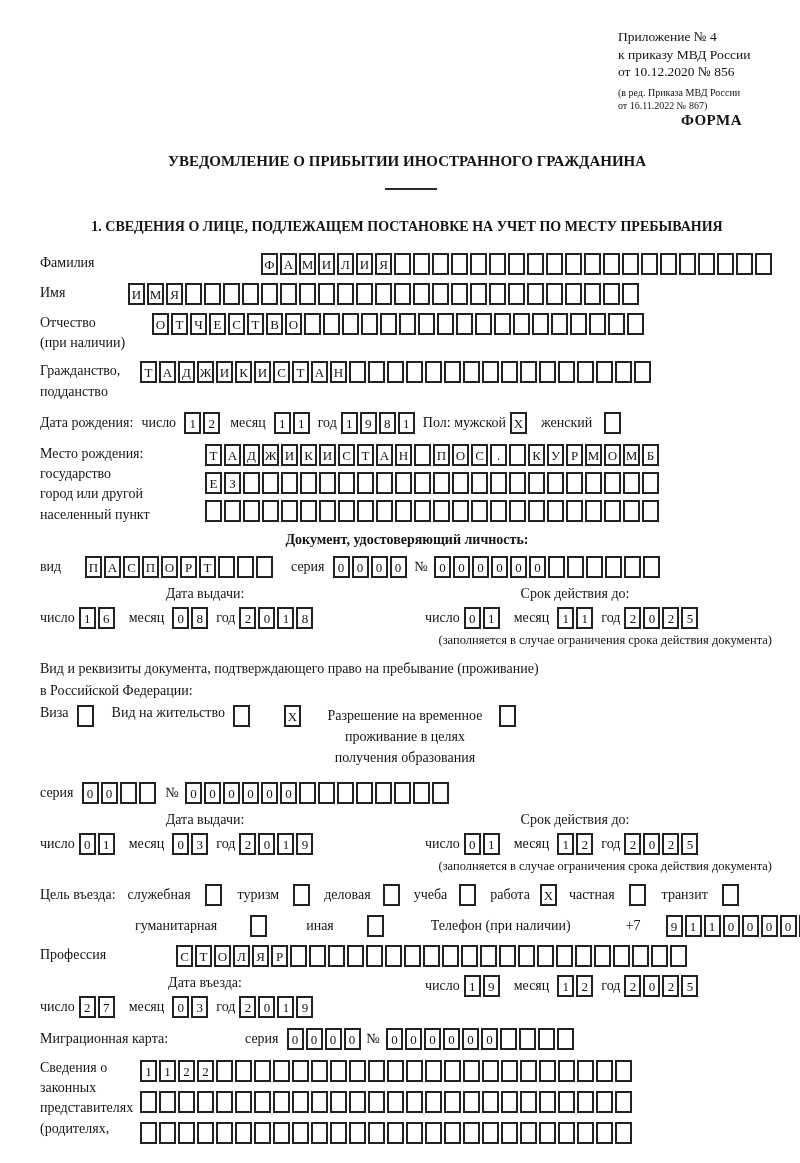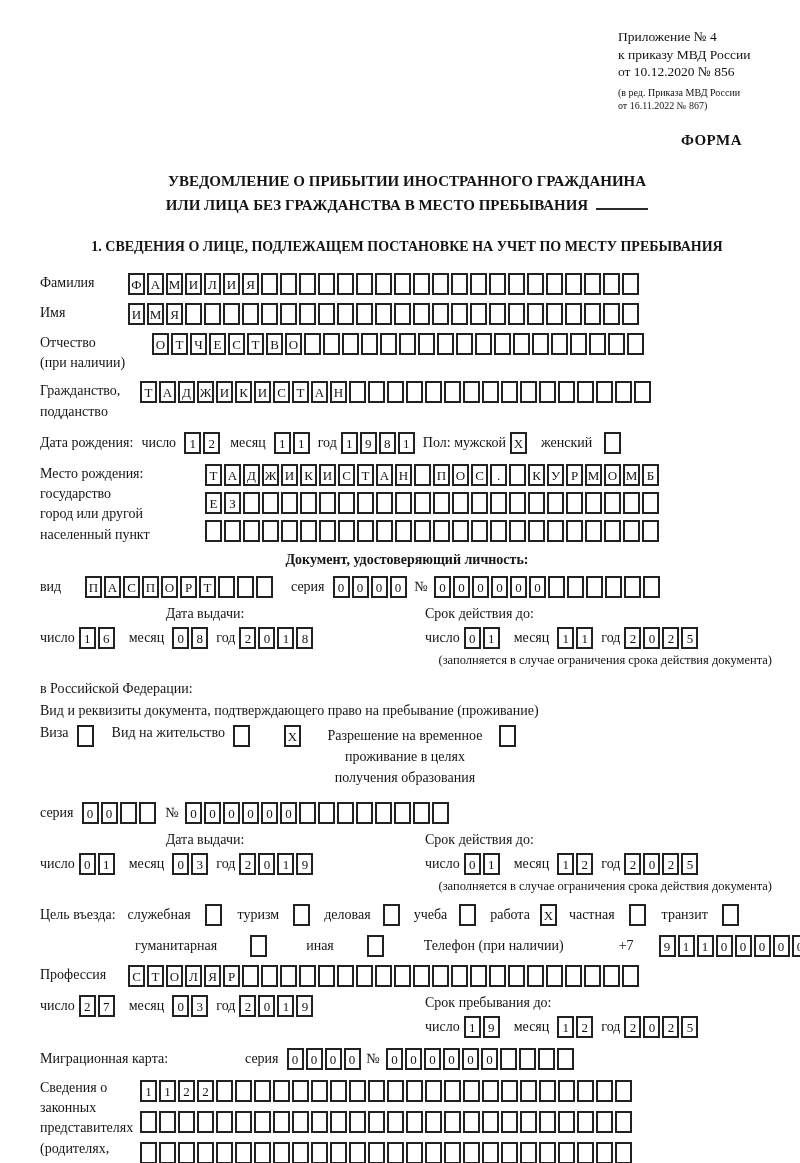--- a/index.html
+++ b/index.html
@@ -8,21 +8,21 @@
     width:800px; height:1163px; overflow:hidden;
     background:#ffffff; color:#141414;
     font-family:"Liberation Serif","DejaVu Serif",serif;
     font-size:14px;
   }
   .page { padding:28px 26px 0 40px; }
 
   
   .hdr-block { margin-left:578px; font-size:13.5px; line-height:1.3; }
   .hdr-sub { margin-top:5px; font-size:10px; line-height:1.3; }
-  .forma { text-align:right; padding-right:32px; font-weight:bold; font-size:15px; margin-top:20px; letter-spacing:.5px; }
+  .forma { text-align:right; padding-right:32px; font-weight:bold; font-size:15px; letter-spacing:.5px; }
 
   .title { text-align:center; font-weight:bold; font-size:15px; line-height:1.6; margin-top:20px; }
   .title .uline { display:inline-block; width:52px; border-bottom:2.5px solid #2a2a2a; margin-left:8px; }
 
   .sec-head { text-align:center; font-weight:bold; font-size:14px; margin-top:22px; }
 
   
   .cells { display:flex; flex:none; }
   .cell {
     flex:none; width:17px; height:22px; margin-right:2px;
@@ -39,21 +39,21 @@
   .gap12 { margin-left:12px; } .gap16 { margin-left:16px; } .gap24 { margin-left:24px; }
 
   .bp-rows .cells { margin-bottom:6px; }
 
   .center-bold { text-align:center; font-weight:bold; margin-top:4px; }
 
   .dates { display:flex; margin-top:8px; }
   .dgroup-l { width:385px; flex:none; }
   .dgroup-r { flex:none; }
   .dhead-l { width:330px; text-align:center; margin-bottom:5px; }
-  .dhead-r { width:300px; text-align:left; margin-bottom:5px; }
+  .dhead-r { width:300px; text-align:center; margin-bottom:5px; }
   .dline { display:flex; align-items:center; }
   .note { text-align:right; font-size:12.5px; margin-top:4px; padding-right:2px; }
 
   .opt { display:flex; align-items:flex-start; }
   .opt .cell { margin-left:8px; }
   .opt-txt { text-align:center; line-height:1.5; }
   .optrow { display:flex; align-items:flex-start; margin-top:10px; }
 </style>
 </head>
 <body>
@@ -68,27 +68,27 @@
       <div>(в ред. Приказа МВД России</div>
       <div>от 16.11.2022 № 867)</div>
     </div>
   </div>
 
   <div class="forma">ФОРМА</div>
 
   <div class="title">
     <div>УВЕДОМЛЕНИЕ О ПРИБЫТИИ ИНОСТРАННОГО ГРАЖДАНИНА</div>
     <div>
-      <span>ИЛИ ЛИЦА БЕЗ ГРАЖДАНСТВА В МЕСТО ПРЕБЫВАНИЯ</span><span class="uline"></span>
+      <span class="uline"></span>
     </div>
   </div>
 
   <div class="sec-head">1. СВЕДЕНИЯ О ЛИЦЕ, ПОДЛЕЖАЩЕМ ПОСТАНОВКЕ НА УЧЕТ ПО МЕСТУ ПРЕБЫВАНИЯ</div>
 
-  <div class="frow" style="margin-top:18px;">
+  <div class="frow" style="margin-top:18px;justify-content:space-between;">
     <div class="flabel w88">Фамилия</div>
     <div class="cells">
         <span class="cell">Ф</span>
         <span class="cell">А</span>
         <span class="cell">М</span>
         <span class="cell">И</span>
         <span class="cell">Л</span>
         <span class="cell">И</span>
         <span class="cell">Я</span>
         <span class="cell"></span>
@@ -418,22 +418,22 @@
             <span class="cell">0</span>
             <span class="cell">2</span>
             <span class="cell">5</span>
           </span>
       </div>
     </div>
   </div>
   <div class="note">(заполняется в случае ограничения срока действия документа)</div>
 
   <div style="margin-top:10px; line-height:1.6;">
+    <div>Вид и реквизиты документа, подтверждающего право на пребывание (проживание)</div>
     <div>в Российской Федерации:</div>
-    <div>Вид и реквизиты документа, подтверждающего право на пребывание (проживание)</div>
   </div>
 
   <div class="optrow" style="margin-top:2px;">
     <div class="opt">
       <span>Виза</span>
       <span class="cells">
           <span class="cell"></span>
         </span>
     </div>
     <div class="opt gap16">
@@ -564,37 +564,37 @@
 
   <div class="frow" style="align-items:center; margin-top:9px; padding-left:95px;gap:21px;">
     <span class="lab">гуманитарная</span>
     <span class="cells gap12">
         <span class="cell"></span>
       </span>
     <span class="lab gap16">иная</span>
     <span class="cells gap12">
         <span class="cell"></span>
       </span>
-    <span class="lab" style="margin-left:17px;">Телефон (при наличии)</span>
+    <span class="lab" style="margin-left:24px;">Телефон (при наличии)</span>
     <span class="lab" style="margin-left:34px;">+7</span>
     <span class="cells gap4">
         <span class="cell">9</span>
         <span class="cell">1</span>
         <span class="cell">1</span>
         <span class="cell">0</span>
         <span class="cell">0</span>
         <span class="cell">0</span>
         <span class="cell">0</span>
         <span class="cell">0</span>
         <span class="cell">0</span>
         <span class="cell"></span>
       </span>
   </div>
 
-  <div class="frow" style="">
+  <div class="frow" style="gap:48px;">
     <div class="flabel w88">Профессия</div>
     <div class="cells">
         <span class="cell">С</span>
         <span class="cell">Т</span>
         <span class="cell">О</span>
         <span class="cell">Л</span>
         <span class="cell">Я</span>
         <span class="cell">Р</span>
         <span class="cell"></span>
         <span class="cell"></span>
@@ -615,20 +615,21 @@
         <span class="cell"></span>
         <span class="cell"></span>
         <span class="cell"></span>
         <span class="cell"></span>
         <span class="cell"></span>
       </div>
   </div>
 
   <div class="dates">
     <div class="dgroup-l">
+      <div class="dhead-l">Дата въезда:</div>
       <div class="dline">
         <span class="lab">число</span>
         <span class="cells gap4">
             <span class="cell">2</span>
             <span class="cell">7</span>
           </span>
         <span class="lab gap12">месяц</span>
         <span class="cells gap8">
             <span class="cell">0</span>
             <span class="cell">3</span>
@@ -636,21 +637,20 @@
         <span class="lab gap6">год</span>
         <span class="cells gap4">
             <span class="cell">2</span>
             <span class="cell">0</span>
             <span class="cell">1</span>
             <span class="cell">9</span>
           </span>
       </div>
     </div>
     <div class="dgroup-r">
-      <div class="dhead-r">Срок пребывания до:</div>
       <div class="dline">
         <span class="lab">число</span>
         <span class="cells gap4">
             <span class="cell">1</span>
             <span class="cell">9</span>
           </span>
         <span class="lab gap12">месяц</span>
         <span class="cells gap8">
             <span class="cell">1</span>
             <span class="cell">2</span>

